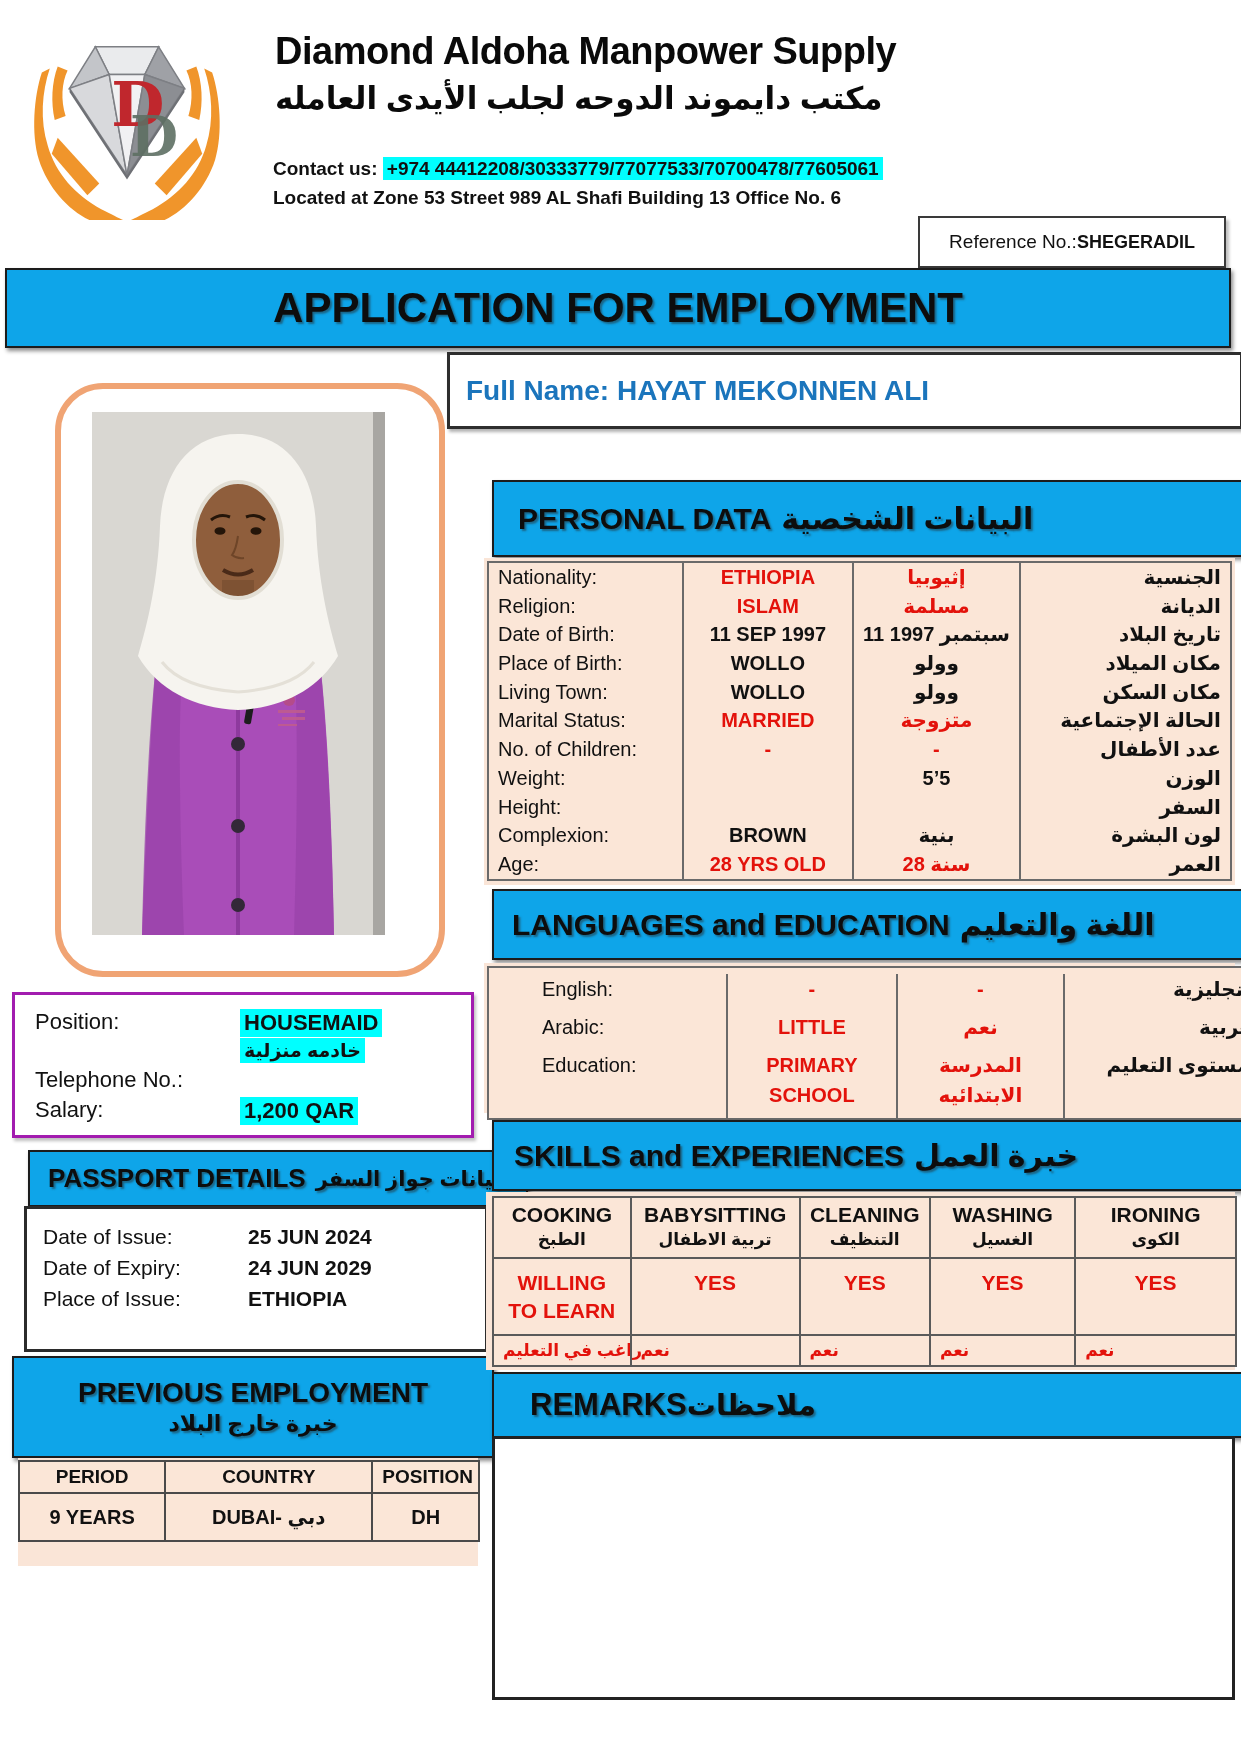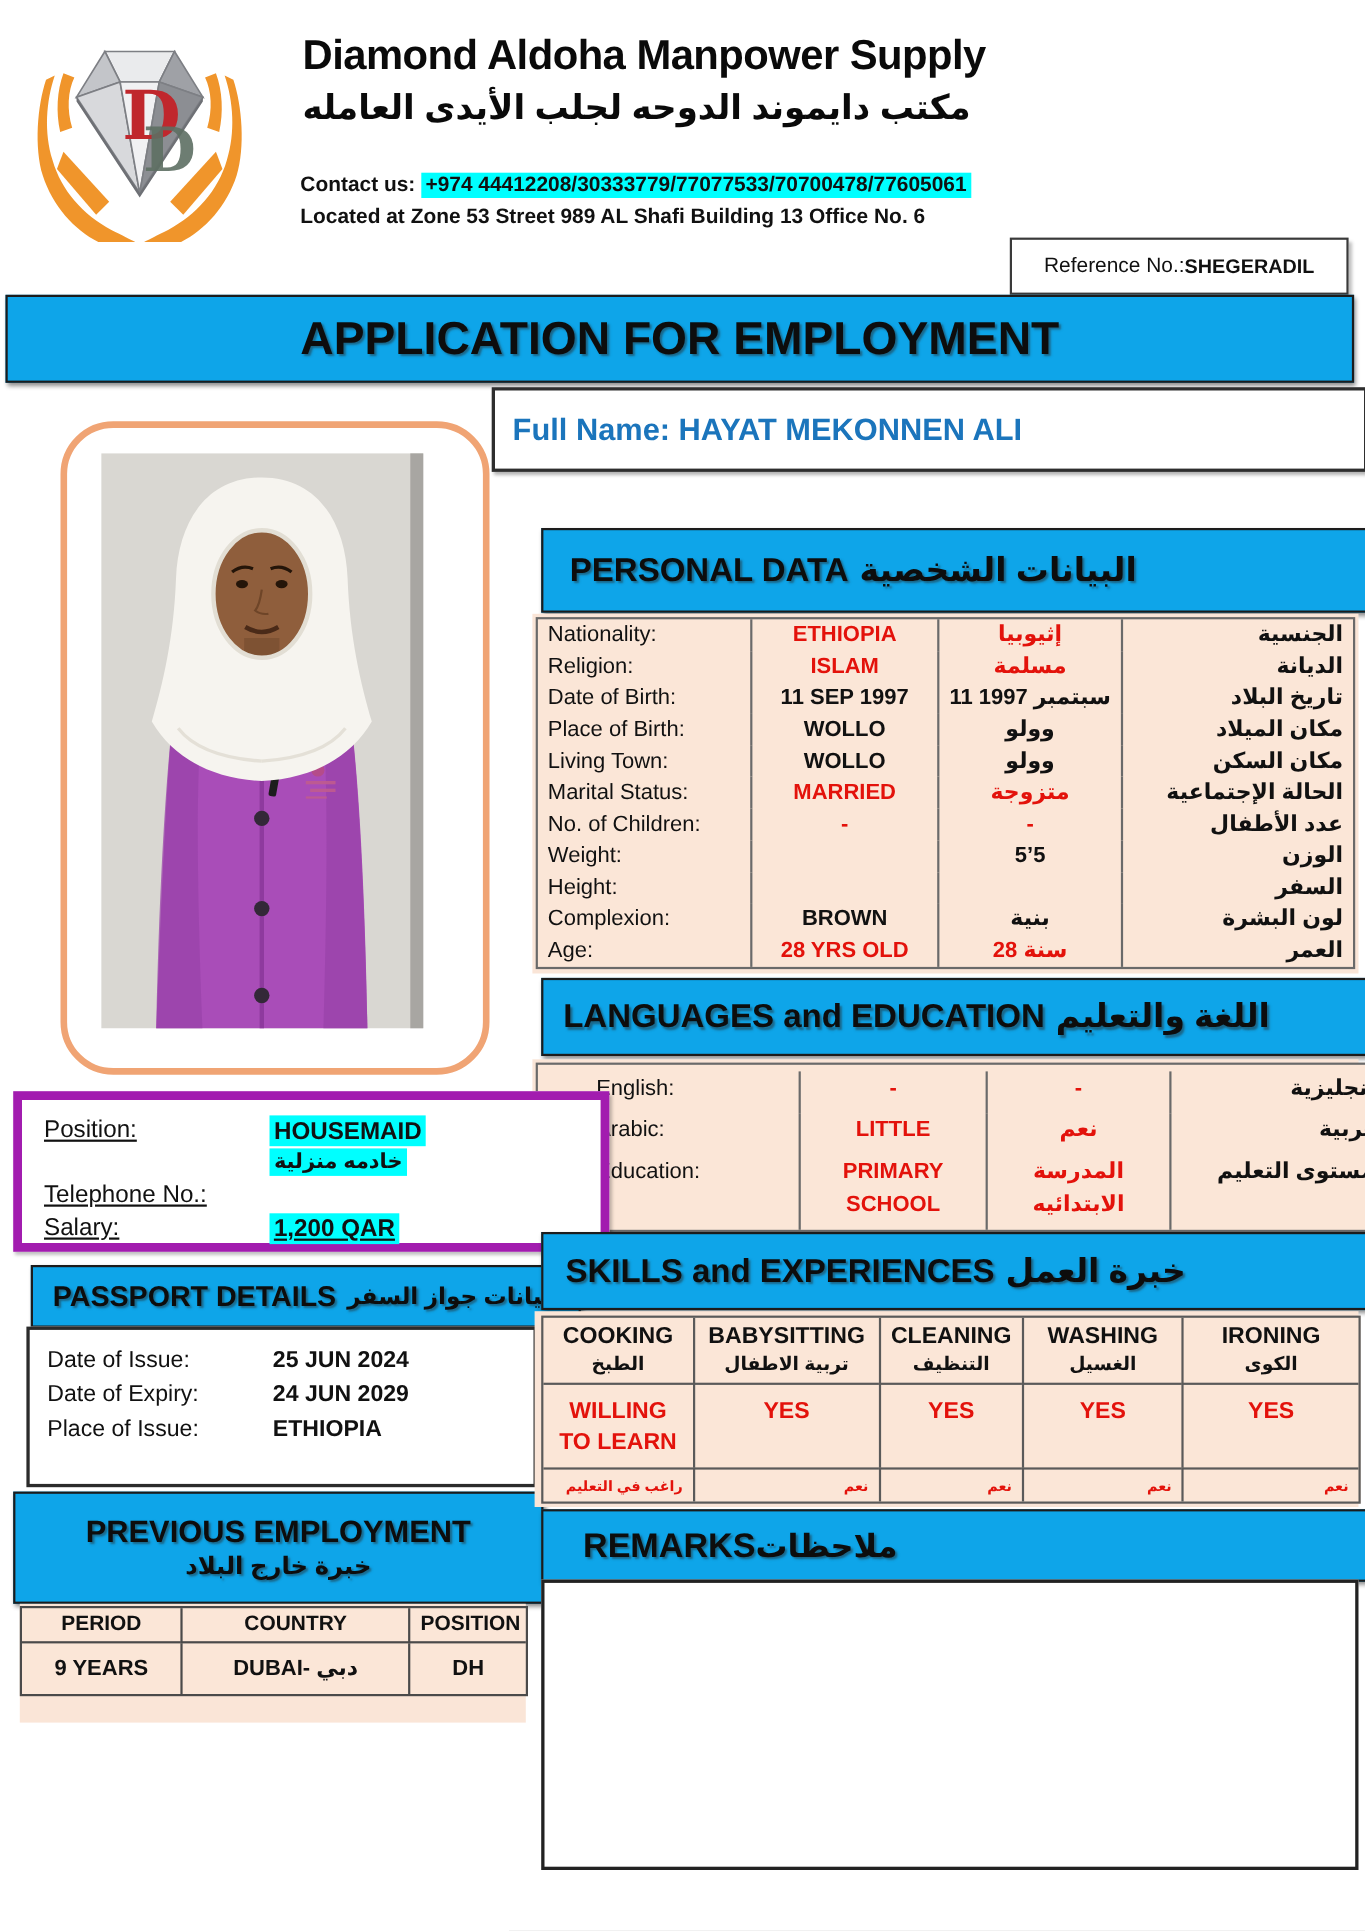--- a/index.html
+++ b/index.html
@@ -45,22 +45,22 @@
   .red{color:#E3120B;}
   .pd-bar{left:492px;top:480px;width:737px;height:73px;font-size:30px;padding-left:24px;}
   .pd-slab{left:484px;top:558px;width:751px;height:327px;}
   .pd-table{left:487px;top:561px;width:741px;height:316px;grid-auto-rows:28.7px;line-height:28.7px;}
   .lang-bar{left:492px;top:889px;width:737px;height:67px;font-size:30px;padding-left:18px;}
   .lang-slab{left:484px;top:963px;width:751px;height:150px;}
   .lang-table{left:487px;top:966px;width:741px;height:144px;grid-auto-rows:minmax(30px,auto);line-height:30px;padding-top:6px;padding-left:44px;}
   .lang-table .cv{white-space:normal;}
 
   
-  .pos-box{left:12px;top:992px;width:542px;height:146px;border:8px solid #a21caf;background:#fff;
-           padding:14px 0 0 20px;box-sizing:border-box;font-size:22px;box-shadow:2px 3px 3px rgba(0,0,0,0.25);text-decoration:underline;}
+  .pos-box{left:12px;top:992px;width:462px;height:146px;border:3px solid #a21caf;background:#fff;
+           padding:14px 0 0 20px;box-sizing:border-box;font-size:22px;box-shadow:2px 3px 3px rgba(0,0,0,0.25);}
   .pos-row{display:flex;margin-bottom:4px;}
   .pos-label{width:205px;flex:none;}
   .stack span{display:inline-block;}
 
   
   .pass-bar{left:28px;top:1150px;width:478px;height:53px;font-size:26px;padding-left:18px;}
   .pass-box{left:24px;top:1206px;width:464px;height:146px;border:3px solid #2b2b2b;background:#fff;
             padding:12px 0 0 16px;box-sizing:border-box;font-size:21px;line-height:31px;}
   .pass-row{display:flex;}
   .pass-row .lbl{width:205px;flex:none;}
@@ -79,21 +79,21 @@
   .skl-bar{left:492px;top:1120px;width:737px;height:67px;font-size:30px;padding-left:20px;}
   .skl-slab{left:486px;top:1192px;width:749px;height:178px;}
   .skl-table{left:492px;top:1196px;width:741px;grid-template-columns:18.3% 22.8% 17.6% 19.6% 21.7%;
              grid-template-rows:61px 75px 31px;border:2px solid #5a5a5a;}
   .skl-table > :nth-child(5n+2),.skl-table > :nth-child(5n+3),
   .skl-table > :nth-child(5n+4),.skl-table > :nth-child(5n){border-left:2px solid #5a5a5a;}
   .sk-h{text-align:center;border-bottom:2px solid #5a5a5a;padding-top:3px;}
   .sk-h .en{display:block;font-weight:700;font-size:21px;line-height:27px;}
   .sk-h .ar2{display:block;font-weight:700;font-size:17px;line-height:24px;}
   .sk-v{text-align:center;font-weight:700;font-size:21px;color:#E3120B;padding-top:10px;line-height:28px;white-space:normal;}
-  .sk-a{text-align:right;font-weight:700;font-size:13px;color:#E3120B;border-top:2px solid #5a5a5a;line-height:29px;}
+  .sk-a{text-align:left;font-weight:700;font-size:17px;color:#E3120B;border-top:2px solid #5a5a5a;line-height:29px;}
 
   
   .rem-bar{left:492px;top:1372px;width:737px;height:62px;font-size:31px;padding-left:36px;}
   .rem-bar .arj{font-size:29px;}
   .rem-box{left:492px;top:1436px;width:737px;height:258px;border:3px solid #222;background:#fff;}
 </style>
 </head>
 <body>
 
 <div class="page">

